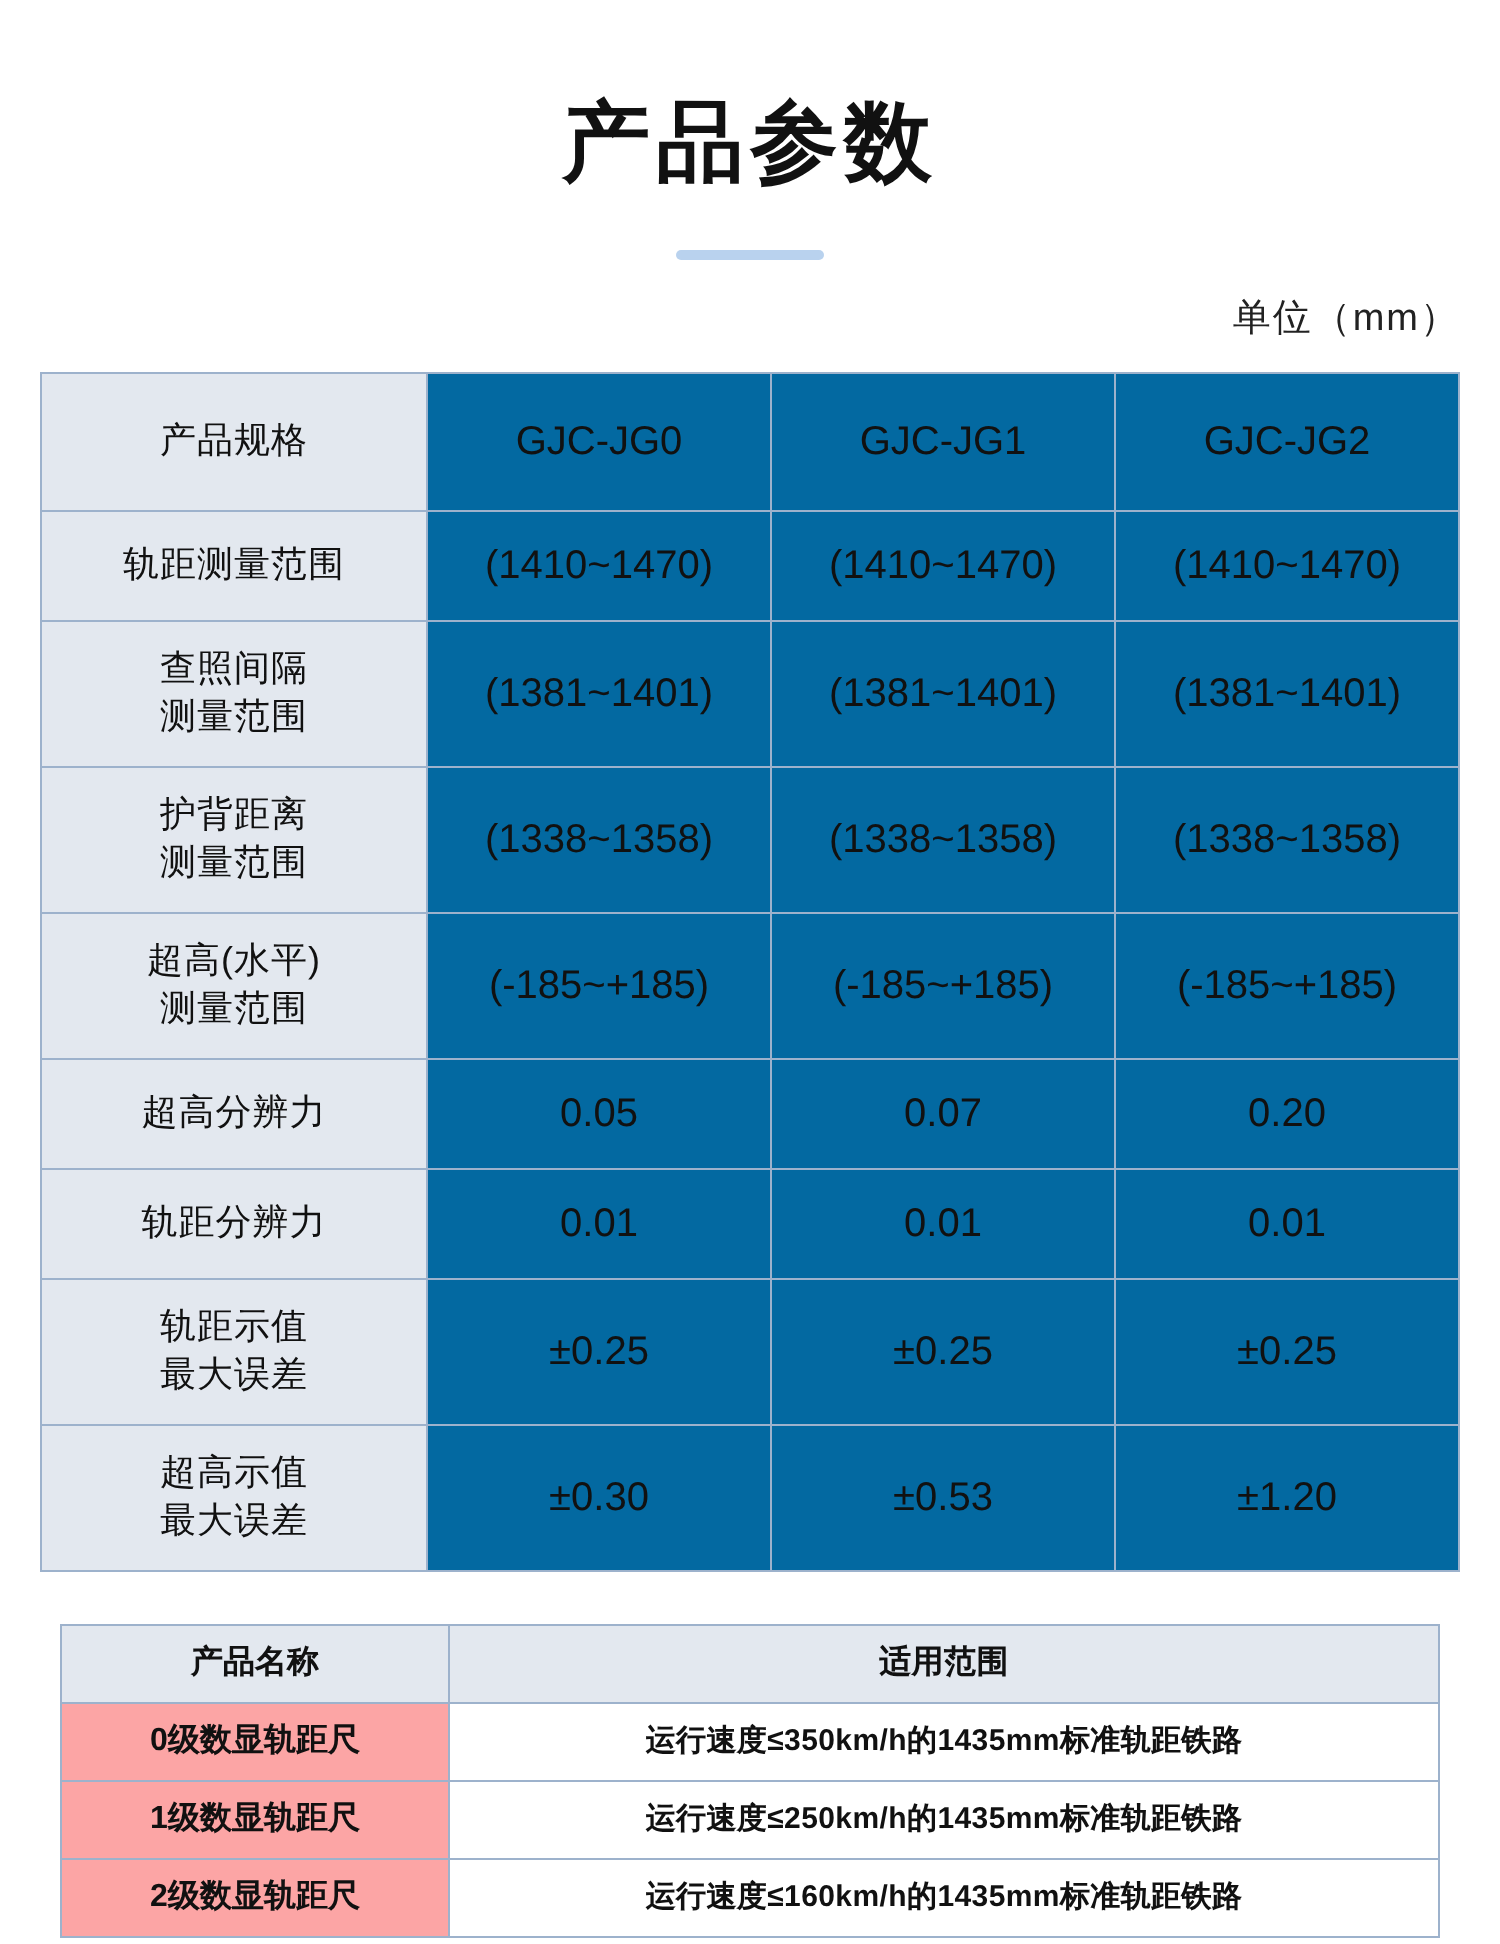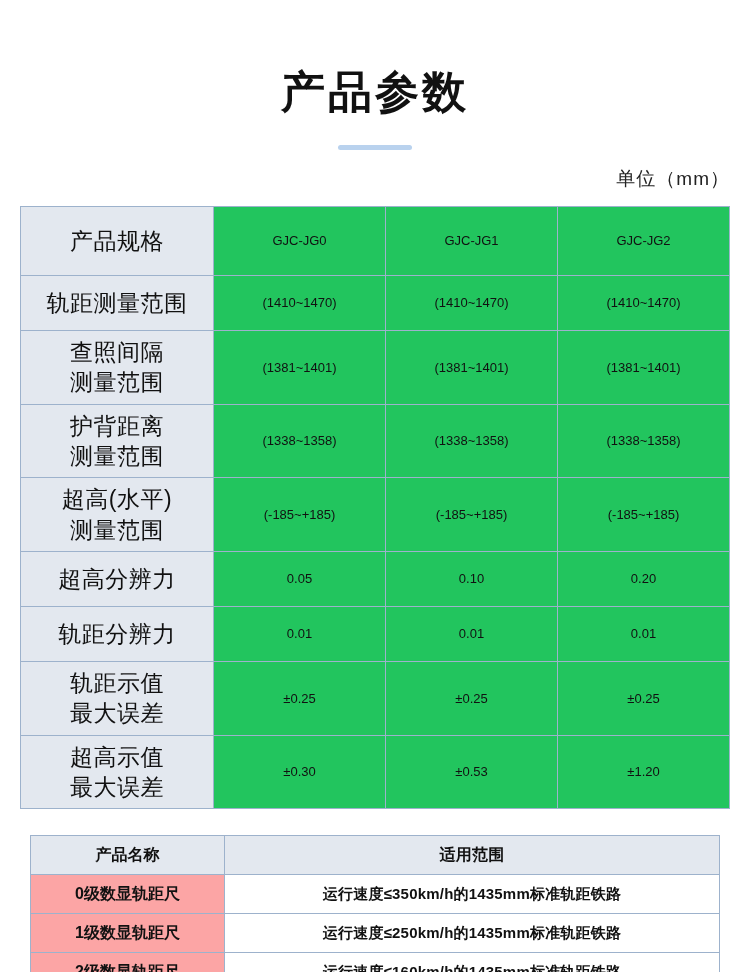--- a/index.html
+++ b/index.html
@@ -21,21 +21,20 @@
     box-sizing: border-box;
   }
   .title {
     text-align: center;
     font-size: 44px;
     font-weight: bold;
     letter-spacing: 3px;
     color: #111111;
     padding-top: 46px;
     line-height: 1.2;
-    margin-top: 20px;
   }
   .title-rule {
     width: 74px;
     height: 5px;
     background: #b9d2ee;
     border-radius: 3px;
     margin: 26px auto 0 auto;
   }
   .unit {
     text-align: right;
@@ -62,27 +61,27 @@
     text-align: center;
     vertical-align: middle;
     font-size: 19px;
     color: #111111;
     line-height: 1.32;
     padding: 6px 2px;
   }
   .spec-table td.label {
     background: #e3e8ef;
     width: 188px;
-    font-size: 23px;
+    font-size: 18px;
     letter-spacing: 0.5px;
   }
   .spec-table td.val {
-    background: #22c55e;
+    background: #0369a1;
     width: 167px;
-    font-size: 13px;
+    font-size: 20px;
   }
   .spec-table tr.h-head td { height: 56px; }
   .spec-table tr.h-1 td { height: 42px; }
   .spec-table tr.h-2 td { height: 60px; }
 
   
   .scope-wrap {
     margin: 26px auto 0 auto;
     width: 690px;
   }
@@ -168,21 +167,21 @@
           <div>测量范围</div>
         </td>
         <td class="val nowrap">(-185~+185)</td>
         <td class="val nowrap">(-185~+185)</td>
         <td class="val nowrap">(-185~+185)</td>
       </tr>
 
       <tr class="h-1">
         <td class="label">超高分辨力</td>
         <td class="val">0.05</td>
-        <td class="val">0.10</td>
+        <td class="val">0.07</td>
         <td class="val">0.20</td>
       </tr>
 
       <tr class="h-1">
         <td class="label">轨距分辨力</td>
         <td class="val">0.01</td>
         <td class="val">0.01</td>
         <td class="val">0.01</td>
       </tr>
 

